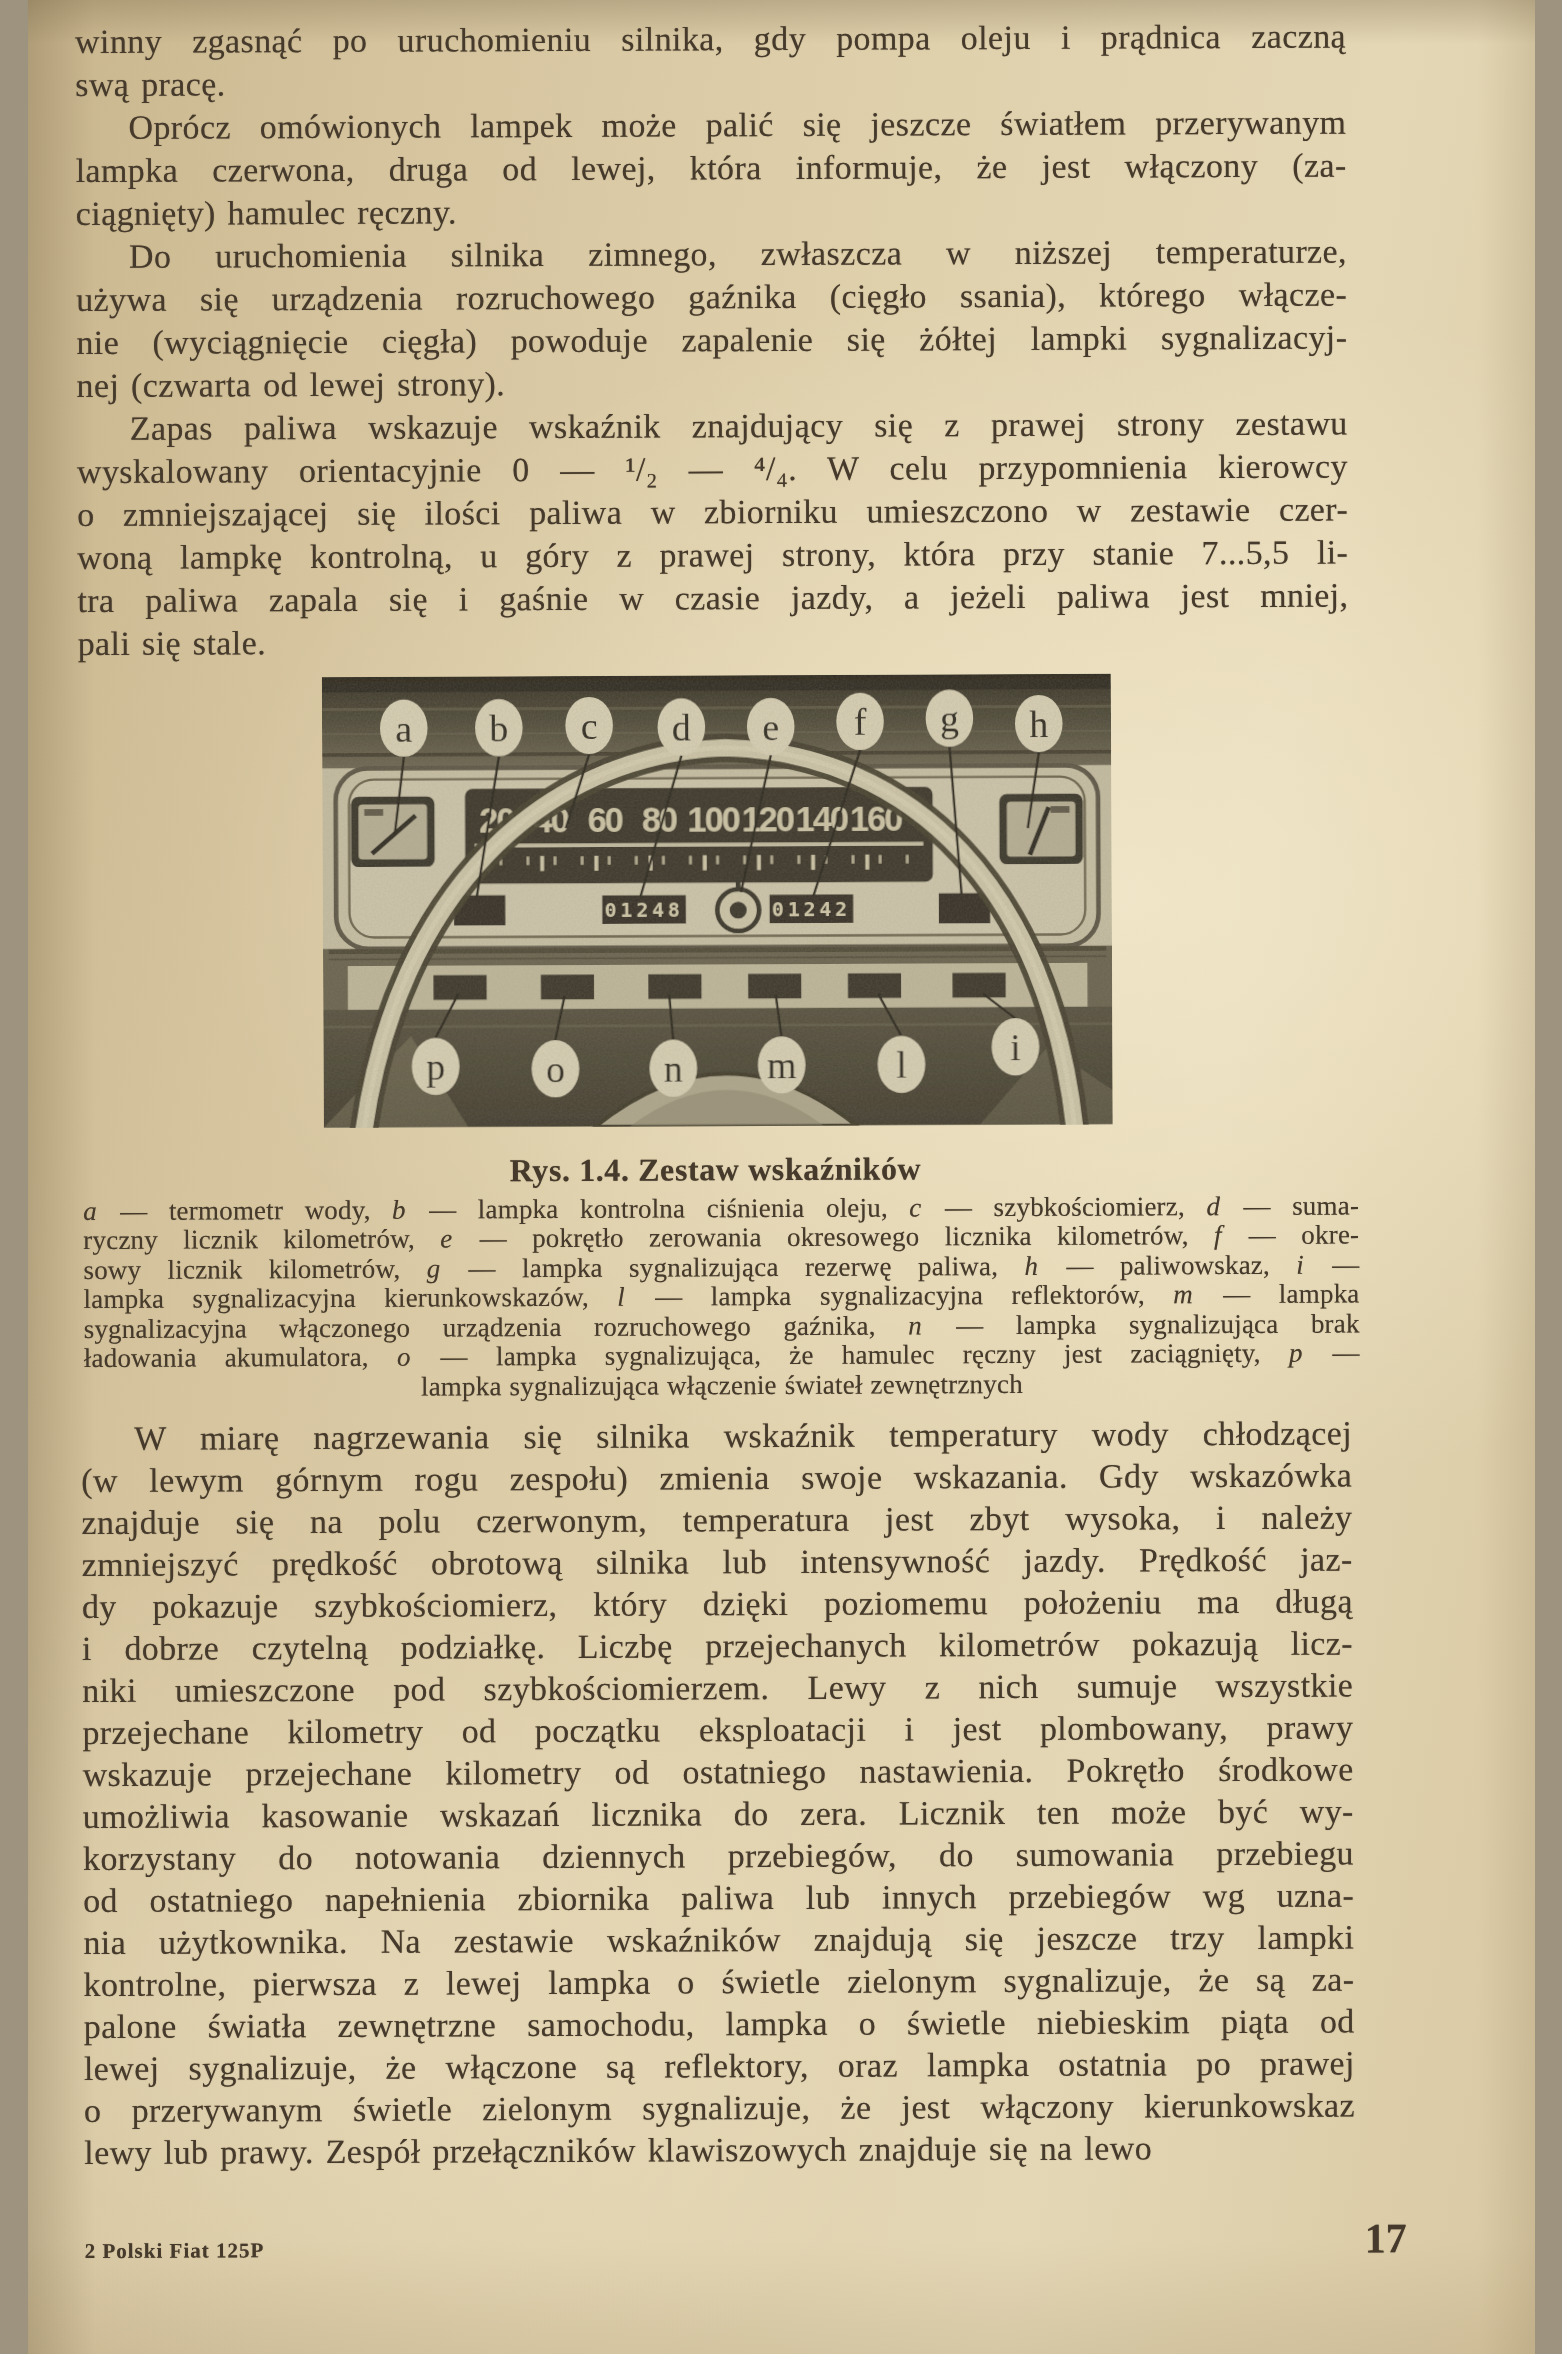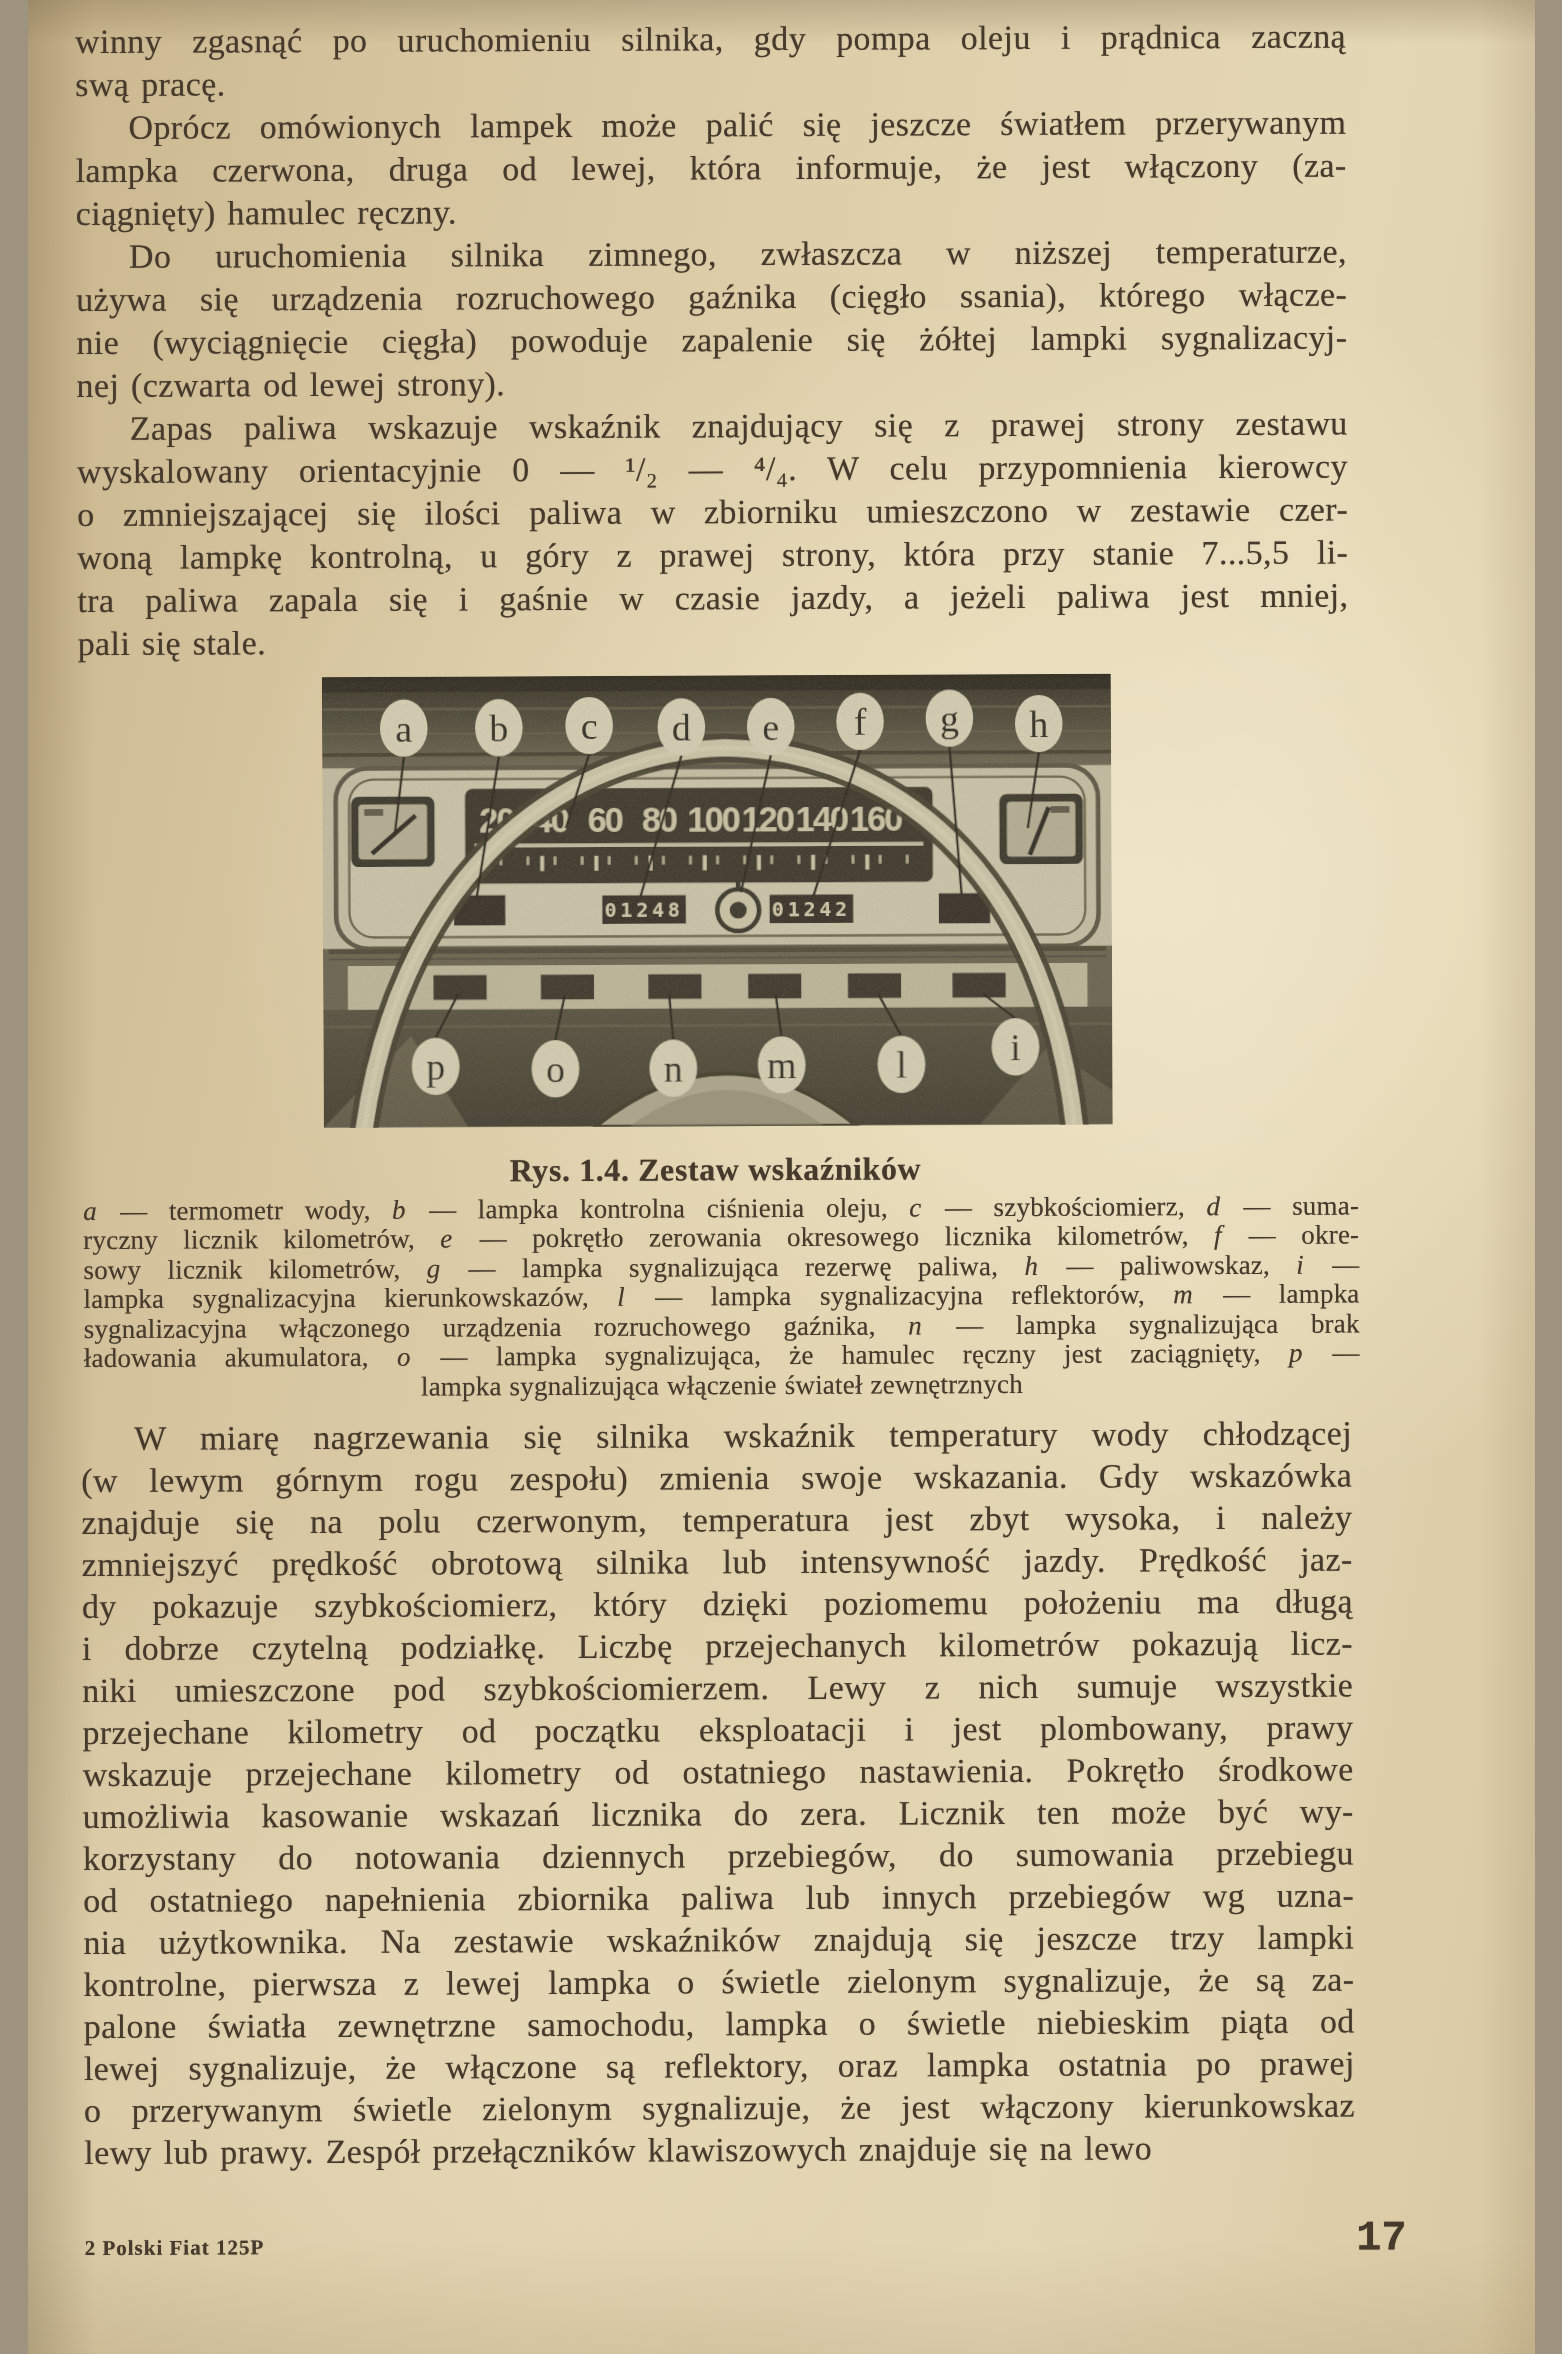--- a/index.html
+++ b/index.html
@@ -46,21 +46,21 @@
   .legend-line.center{text-align:center;text-align-last:center;}
   .legend i{font-style:italic;padding-right:1.9px;}
   .figure{margin:13.3px 0 0 0;}
   .photo{width:789px;height:451px;margin:0 0 0 296px;}
   .photo svg{display:block;width:100%;height:100%;}
   .footer{
     display:flex;justify-content:space-between;align-items:baseline;
     margin:46px 133px 0 52px;
   }
   .book-sig{font-weight:bold;font-size:21px;letter-spacing:1px;text-shadow:0 0 0.8px rgba(74,60,42,.6);}
-  .page-num{font-weight:bold;font-size:42px;text-shadow:0 0 1px rgba(74,60,42,.6);font-family:Liberation Mono, monospace;}
+  .page-num{font-weight:bold;font-size:42px;text-shadow:0 0 1px rgba(74,60,42,.6);}
   .spd{font-family:"Liberation Sans",sans-serif;font-weight:bold;letter-spacing:-2px;}
   .co{font-family:"Liberation Serif",serif;}
   .odo{font-family:"DejaVu Sans Mono","Liberation Mono",monospace;font-weight:bold;letter-spacing:4px;}
 </style>
 </head>
 <body>
 
 <div class="page">
   <div class="content">
 

